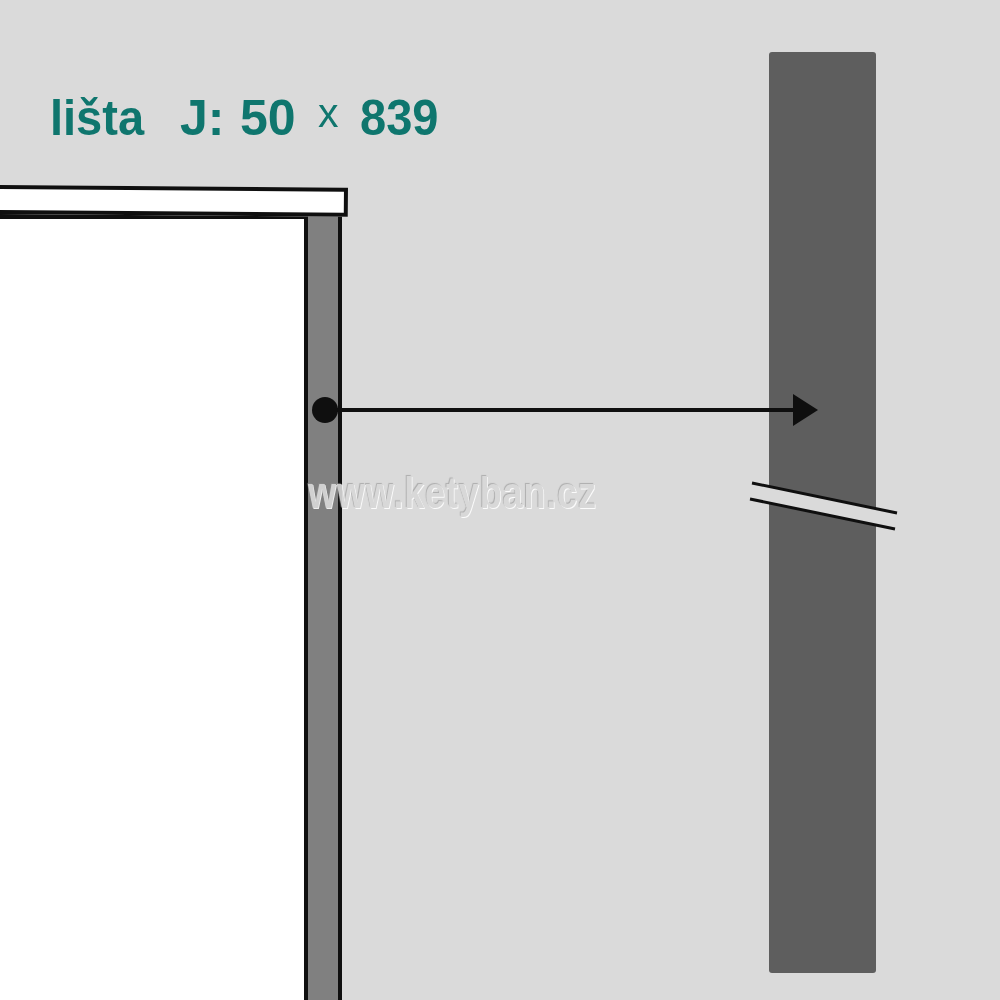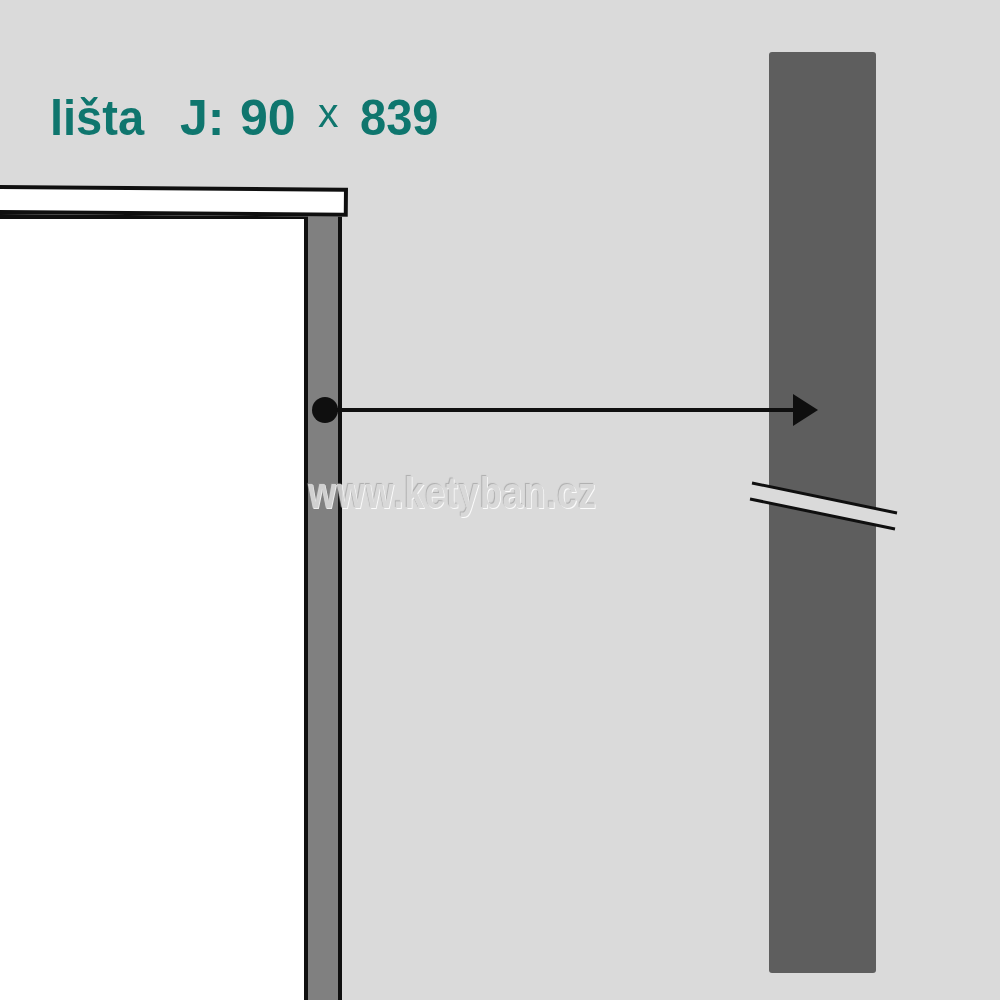--- a/index.html
+++ b/index.html
@@ -114,21 +114,21 @@
   .bg-fill    { fill:   var(--c-background, #dadada); }
 </style>
 </head>
 <body>
 
 <div class="canvas">
 
   <div class="title">
     <span class="t-product">lišta</span>
     <span class="t-variant">J:</span>
-    <span class="t-width">90</span>
+    <span class="t-width">50</span>
     <span class="t-times">x</span>
     <span class="t-length">839</span>
   </div>
 
   <div class="side-panel"></div>
   <div class="j-strip"></div>
   <div class="top-board"></div>
 
   <div class="profile-bar"></div>
 

